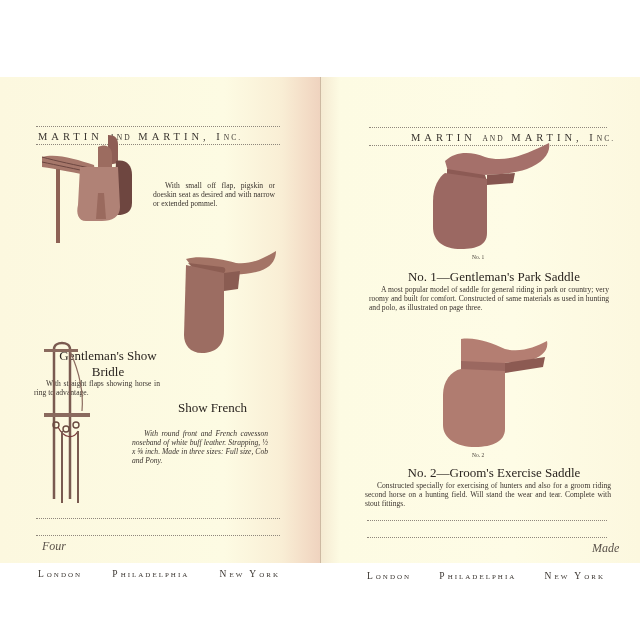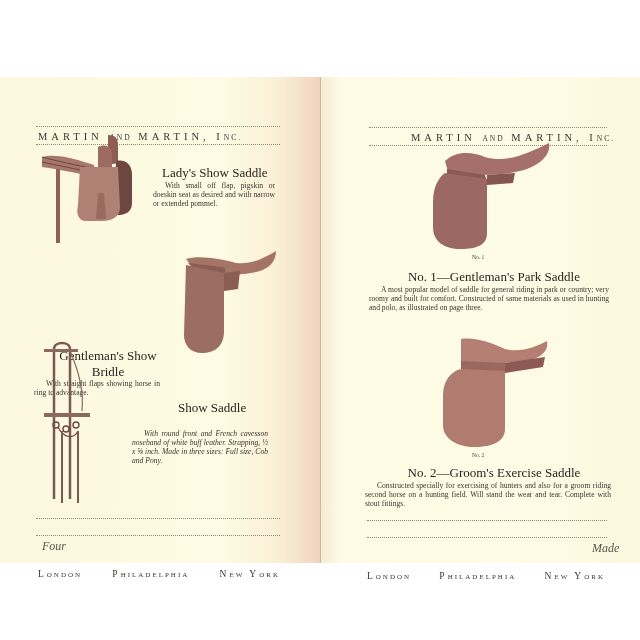--- a/index.html
+++ b/index.html
@@ -47,21 +47,20 @@
       <path d="M6 24 C20 20,40 26,58 32 L60 44 C40 40,20 36,6 34 Z" fill="#a6776a"></path>
       <path d="M6 24 C20 28,40 32,58 36" stroke="#6b4640" stroke-width="1" fill="none"></path>
       <path d="M6 29 C20 32,40 36,58 40" stroke="#6b4640" stroke-width="1" fill="none"></path>
       <path d="M72 2 C80 2,82 6,82 12 L82 30 L72 32 Z" fill="#8e5e55"></path>
       <path d="M62 14 C70 10,76 14,76 22 L76 36 L62 36 Z" fill="#9c6c60"></path>
       <path d="M80 28 C90 26,96 32,96 42 L96 70 C96 80,88 82,82 82 L78 82 Z" fill="#6e4640"></path>
       <path d="M44 34 L82 34 L84 74 C84 84,76 88,66 88 L50 88 C42 88,40 80,42 72 Z" fill="#b08276"></path>
       <path d="M62 60 L68 60 L70 86 L60 86 Z" fill="#9a6a5e"></path>
       <rect x="20" y="36" width="4" height="74" fill="#8e6255"></rect>
     </svg>
-    <div class="title" style="left:162px; top:88px;">Lady's Show Saddle</div>
     <div class="desc" style="left:153px; top:104px; width:122px;"><span class="indent"></span><span>With small off flap, pigskin or doeskin seat as desired and with narrow or extended pommel.</span></div>
 
     <svg class="illus" style="left:180px; top:172px;" width="100" height="110" viewBox="0 0 100 110">
       <path d="M6 10 C20 6,40 10,56 14 C72 16,86 8,96 2 C96 10,92 18,80 22 C66 26,50 26,40 26 L20 28 Z" fill="#a47466"></path>
       <path d="M8 14 L42 18 C46 18,46 22,44 24 L20 26 Z" fill="#8c5d52"></path>
       <path d="M6 16 L44 24 L44 82 C44 98,34 104,22 104 C10 104,4 96,4 86 Z" fill="#9c6d62"></path>
       <path d="M44 24 L60 22 L58 40 L44 42 Z" fill="#8a5c52"></path>
     </svg>
     <div class="title" style="left:38px; top:271px; width:140px; text-align:center;">
       <div>Gentleman's Show</div>
@@ -74,21 +73,21 @@
       <path d="M20 10 L20 160" stroke="#7a5a50" stroke-width="2.5" fill="none"></path>
       <rect x="10" y="10" width="34" height="3" fill="#8a6a5e"></rect>
       <rect x="10" y="74" width="46" height="4" fill="#8a6a5e"></rect>
       <path d="M36 12 C44 30,50 50,48 72" stroke="#8a6a5e" stroke-width="1.2" fill="none"></path>
       <circle cx="22" cy="86" r="3" fill="none" stroke="#6a4a40" stroke-width="1.4"></circle>
       <circle cx="32" cy="90" r="3" fill="none" stroke="#6a4a40" stroke-width="1.4"></circle>
       <circle cx="42" cy="86" r="3" fill="none" stroke="#6a4a40" stroke-width="1.4"></circle>
       <path d="M24 88 C30 100,40 100,44 92" stroke="#7a3a3a" stroke-width="1.2" fill="none"></path>
       <path d="M28 92 L28 164 M44 92 L44 164" stroke="#7a5a50" stroke-width="2" fill="none"></path>
     </svg>
-    <div class="title" style="left:178px; top:323px;">Show Saddle</div>
+    <div class="title" style="left:178px; top:323px;">Show French</div>
     <div class="desc" style="left:132px; top:352px; width:136px;font-style:italic;"><span class="indent"></span><span>With round front and French cavesson noseband of white buff leather. Strapping, ½ x ⅝ inch. Made in three sizes: Full size, Cob and Pony.</span></div>
 
     <div class="rule" style="left:36px; top:441px; width:244px;"></div>
     <div class="footer" style="left:38px; top:444px; width:242px; display:flex; justify-content:space-between;">
       <span><span>L</span><span class="sc">ONDON</span></span>
       <span><span>P</span><span class="sc">HILADELPHIA</span></span>
       <span><span>N</span><span class="sc">EW</span> <span>Y</span><span class="sc">ORK</span></span>
     </div>
     <div class="rule" style="left:36px; top:458px; width:244px;"></div>
     <div class="folio" style="left:42px; top:462px;">Four</div>

